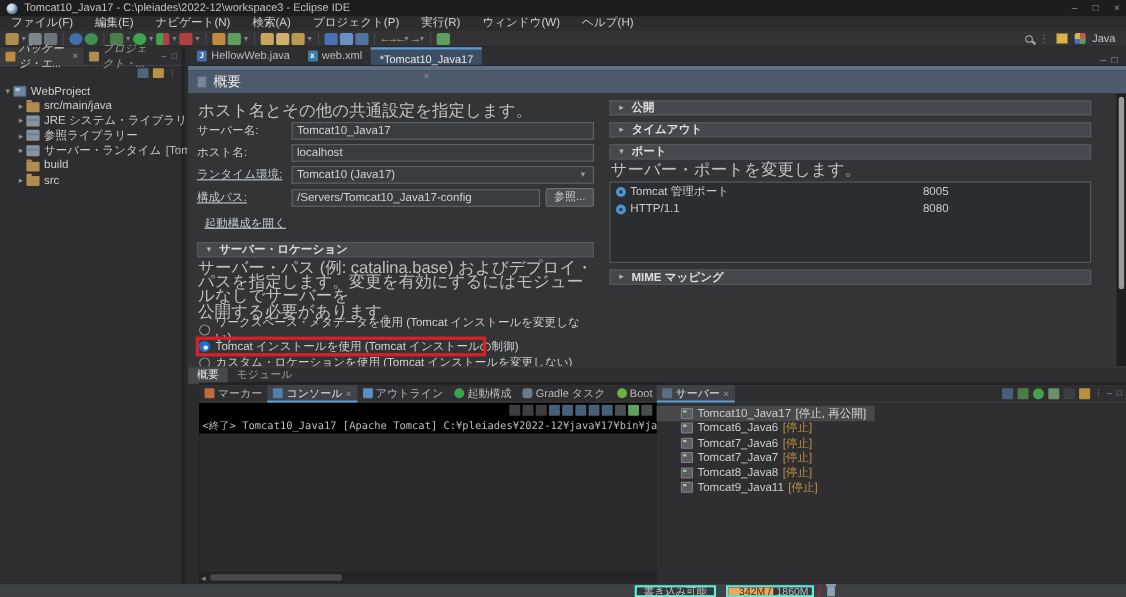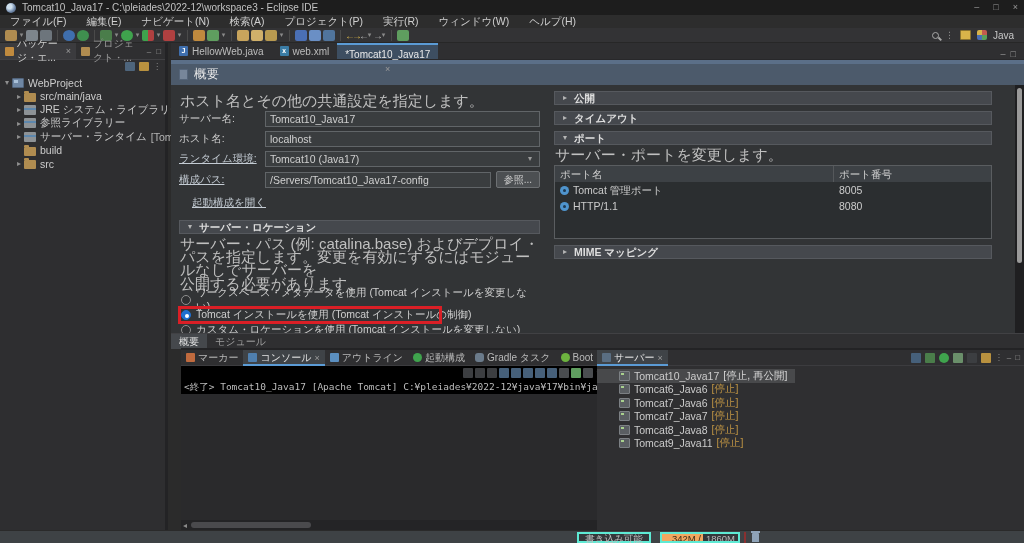--- a/index.html
+++ b/index.html
@@ -29,21 +29,21 @@
     right:-4px; bottom:-2px; transform:rotate(45deg); }
   .ic-java-persp { width:10px; height:10px; border-radius:2px;
     background:conic-gradient(#c25b4e 0 25%, #5aa05a 0 50%, #4a6fb5 0 75%, #d8b44a 0); }
   .ic-win { width:11px; height:10px; background:#d8b44a; border:1px solid #8a7430; border-radius:1px; }
 
   
   .left-panel { position:absolute; top:43px; left:0; width:168px; bottom:13px;
     background:#2e2e30; border-right:3px solid #232325; }
   .view-tabs { height:17px; background:#2f2f31; border-bottom:1px solid #414144;
     display:flex; align-items:center; font-size:10px; }
-  .view-tab { display:flex; align-items:center; gap:3px; padding:0 5px; height:100%; color:#d2d2d2; }
+  .view-tab { display:flex; align-items:center; gap:3px; padding:0 5px; height:100%; color:#d2d2d2;font-style:italic; }
   .view-tab.sel { background:#3b3b3e; }
   .view-tab.dim { color:#9a9a9a; }
   .vt-close { color:#9a9a9a; font-size:9px; }
   .minmax { margin-left:auto; display:flex; gap:5px; color:#9a9a9a; font-size:8px; padding-right:4px; }
   .local-bar { height:13px; display:flex; justify-content:flex-end; align-items:center; gap:4px; padding-right:4px; }
   .mi { width:10px; height:9px; border-radius:1px; }
   .tree { padding-top:3px; font-size:10.5px; }
   .trow { display:flex; align-items:center; height:13.5px; white-space:nowrap; color:#cccccc; }
   .tw { width:10px; text-align:center; color:#8f8f8f; font-size:8px; flex:none; }
   .ticon { flex:none; margin-right:4px; position:relative; }
@@ -82,21 +82,21 @@
   .desc { font-size:15px; color:#c0c0c0; margin:3px 1px; line-height:13px; }
   .frow { display:flex; align-items:center; margin:4px 0; }
   .flab { width:86px; flex:none; font-size:10.5px; color:#cccccc; }
   .flab.link, .a-link { text-decoration:underline; color:#c4ccd4; }
   .field { flex:1; height:16px; background:#3a3d3f; border:1px solid #616568; color:#d0d0d0;
     font-size:10.5px; line-height:14px; padding:0 4px; overflow:hidden; white-space:nowrap; }
   .combo { display:flex; justify-content:space-between; align-items:center; }
   .combo .tw { color:#9a9a9a; }
   .btn { flex:none; margin-left:5px; height:17px; background:#4c4f52; border:1px solid #6d7073;
     border-radius:2px; color:#cccccc; font-size:10px; line-height:15px; padding:0 7px; }
-  .a-link { font-size:10.5px; margin:4px 13px; display:inline-block; }
+  .a-link { font-size:10.5px; margin:4px 7px; display:inline-block; }
   .radio-row { display:flex; align-items:center; gap:5px; height:14px; margin:1px 0 1px 2px;
     font-size:10.5px; color:#cfcfcf; position:relative; }
   .radio { width:10px; height:10px; border-radius:50%; border:1px solid #8f8f8f; background:#2e3032; flex:none; }
   .radio.sel { background:#1f6fd0; border-color:#1f6fd0; position:relative; }
   .radio.sel::after { content:""; position:absolute; left:3px; top:3px; width:4px; height:4px;
     border-radius:50%; background:#fff; }
   .red-box { position:absolute; left:-3px; top:-2px; width:264px; height:18px;
     border:3px solid #da1f26; pointer-events:none; }
   .gap6 { height:6px; }
   .ports-table { margin-top:4px; border:1px solid #5a5d60; height:74px; background:#2b2e30;
@@ -380,24 +380,20 @@
           <span class="tw">▸</span>
           <span>タイムアウト</span>
         </div>
         <div class="gap6"></div>
         <div class="secbar">
           <span class="tw">▾</span>
           <span>ポート</span>
         </div>
         <div class="desc">サーバー・ポートを変更します。</div>
         <div class="ports-table">
-          <div class="pt-head">
-            <span class="pt-c1">ポート名</span>
-            <span class="pt-c2">ポート番号</span>
-          </div>
           <div class="pt-row">
             <span class="pt-c1" style="border-right-color:transparent">
               <span class="ic-port"></span>
               <span>Tomcat 管理ポート</span>
             </span>
             <span class="pt-c2">8005</span>
           </div>
           <div class="pt-row">
             <span class="pt-c1" style="border-right-color:transparent">
               <span class="ic-port"></span>

